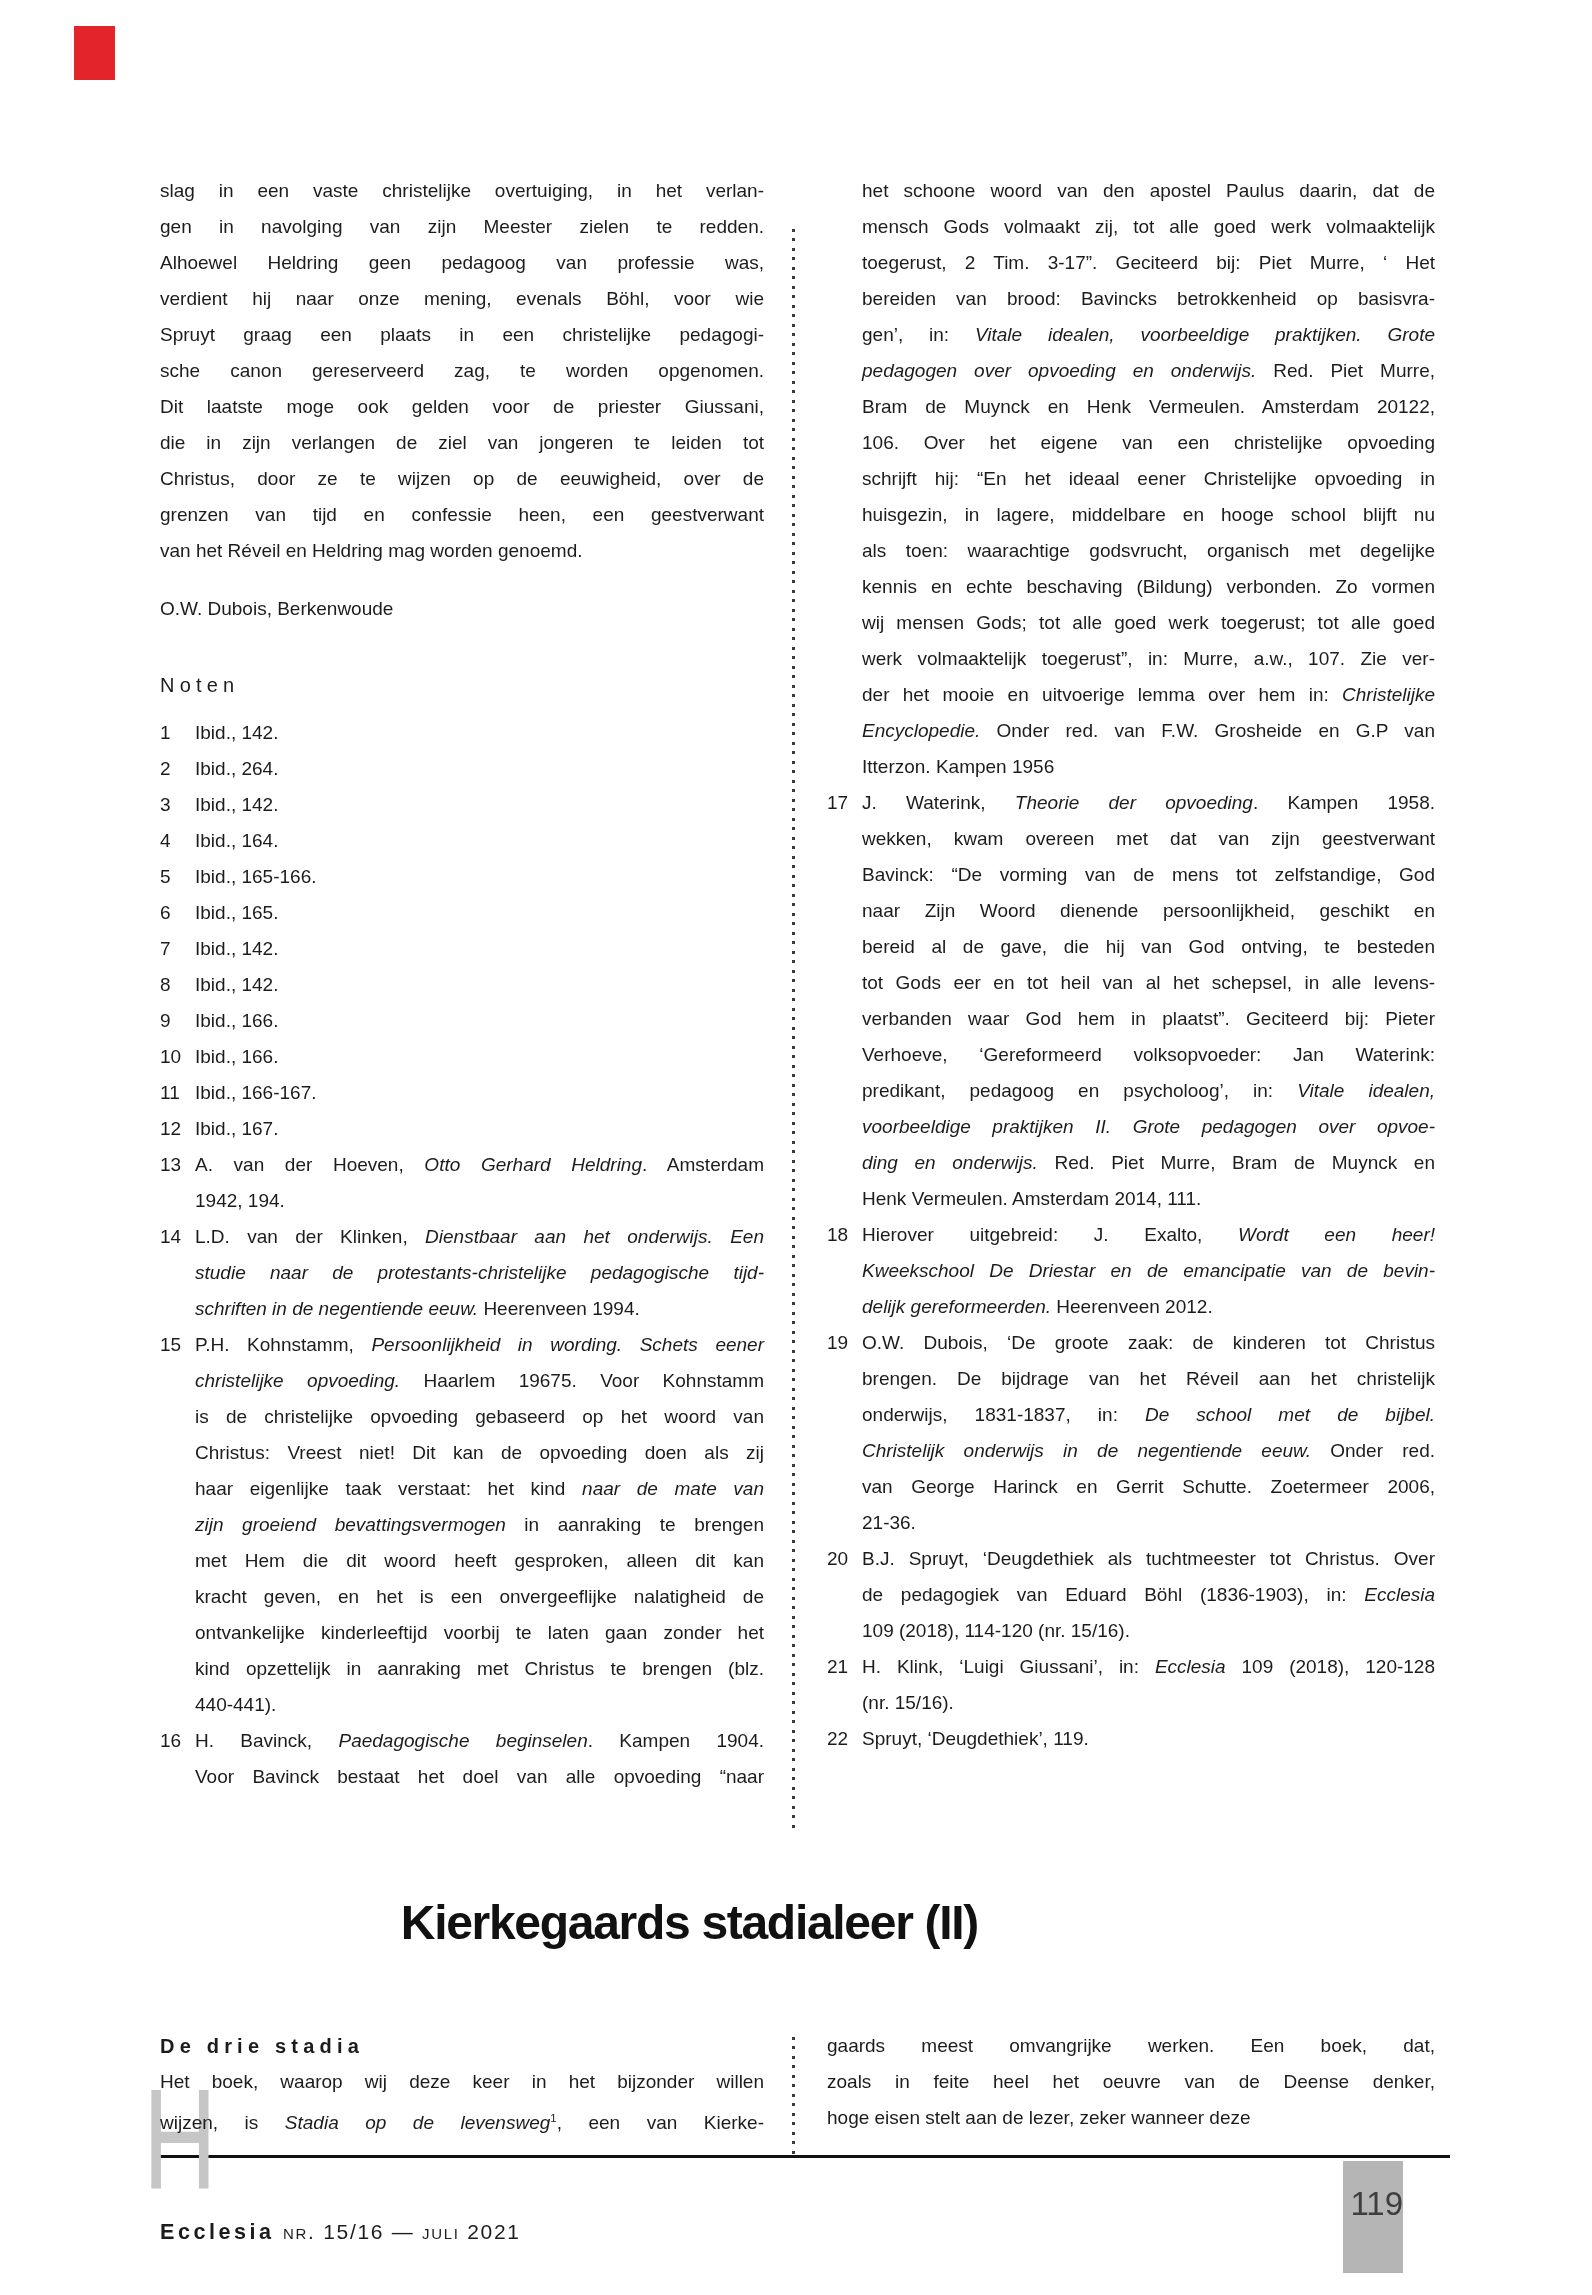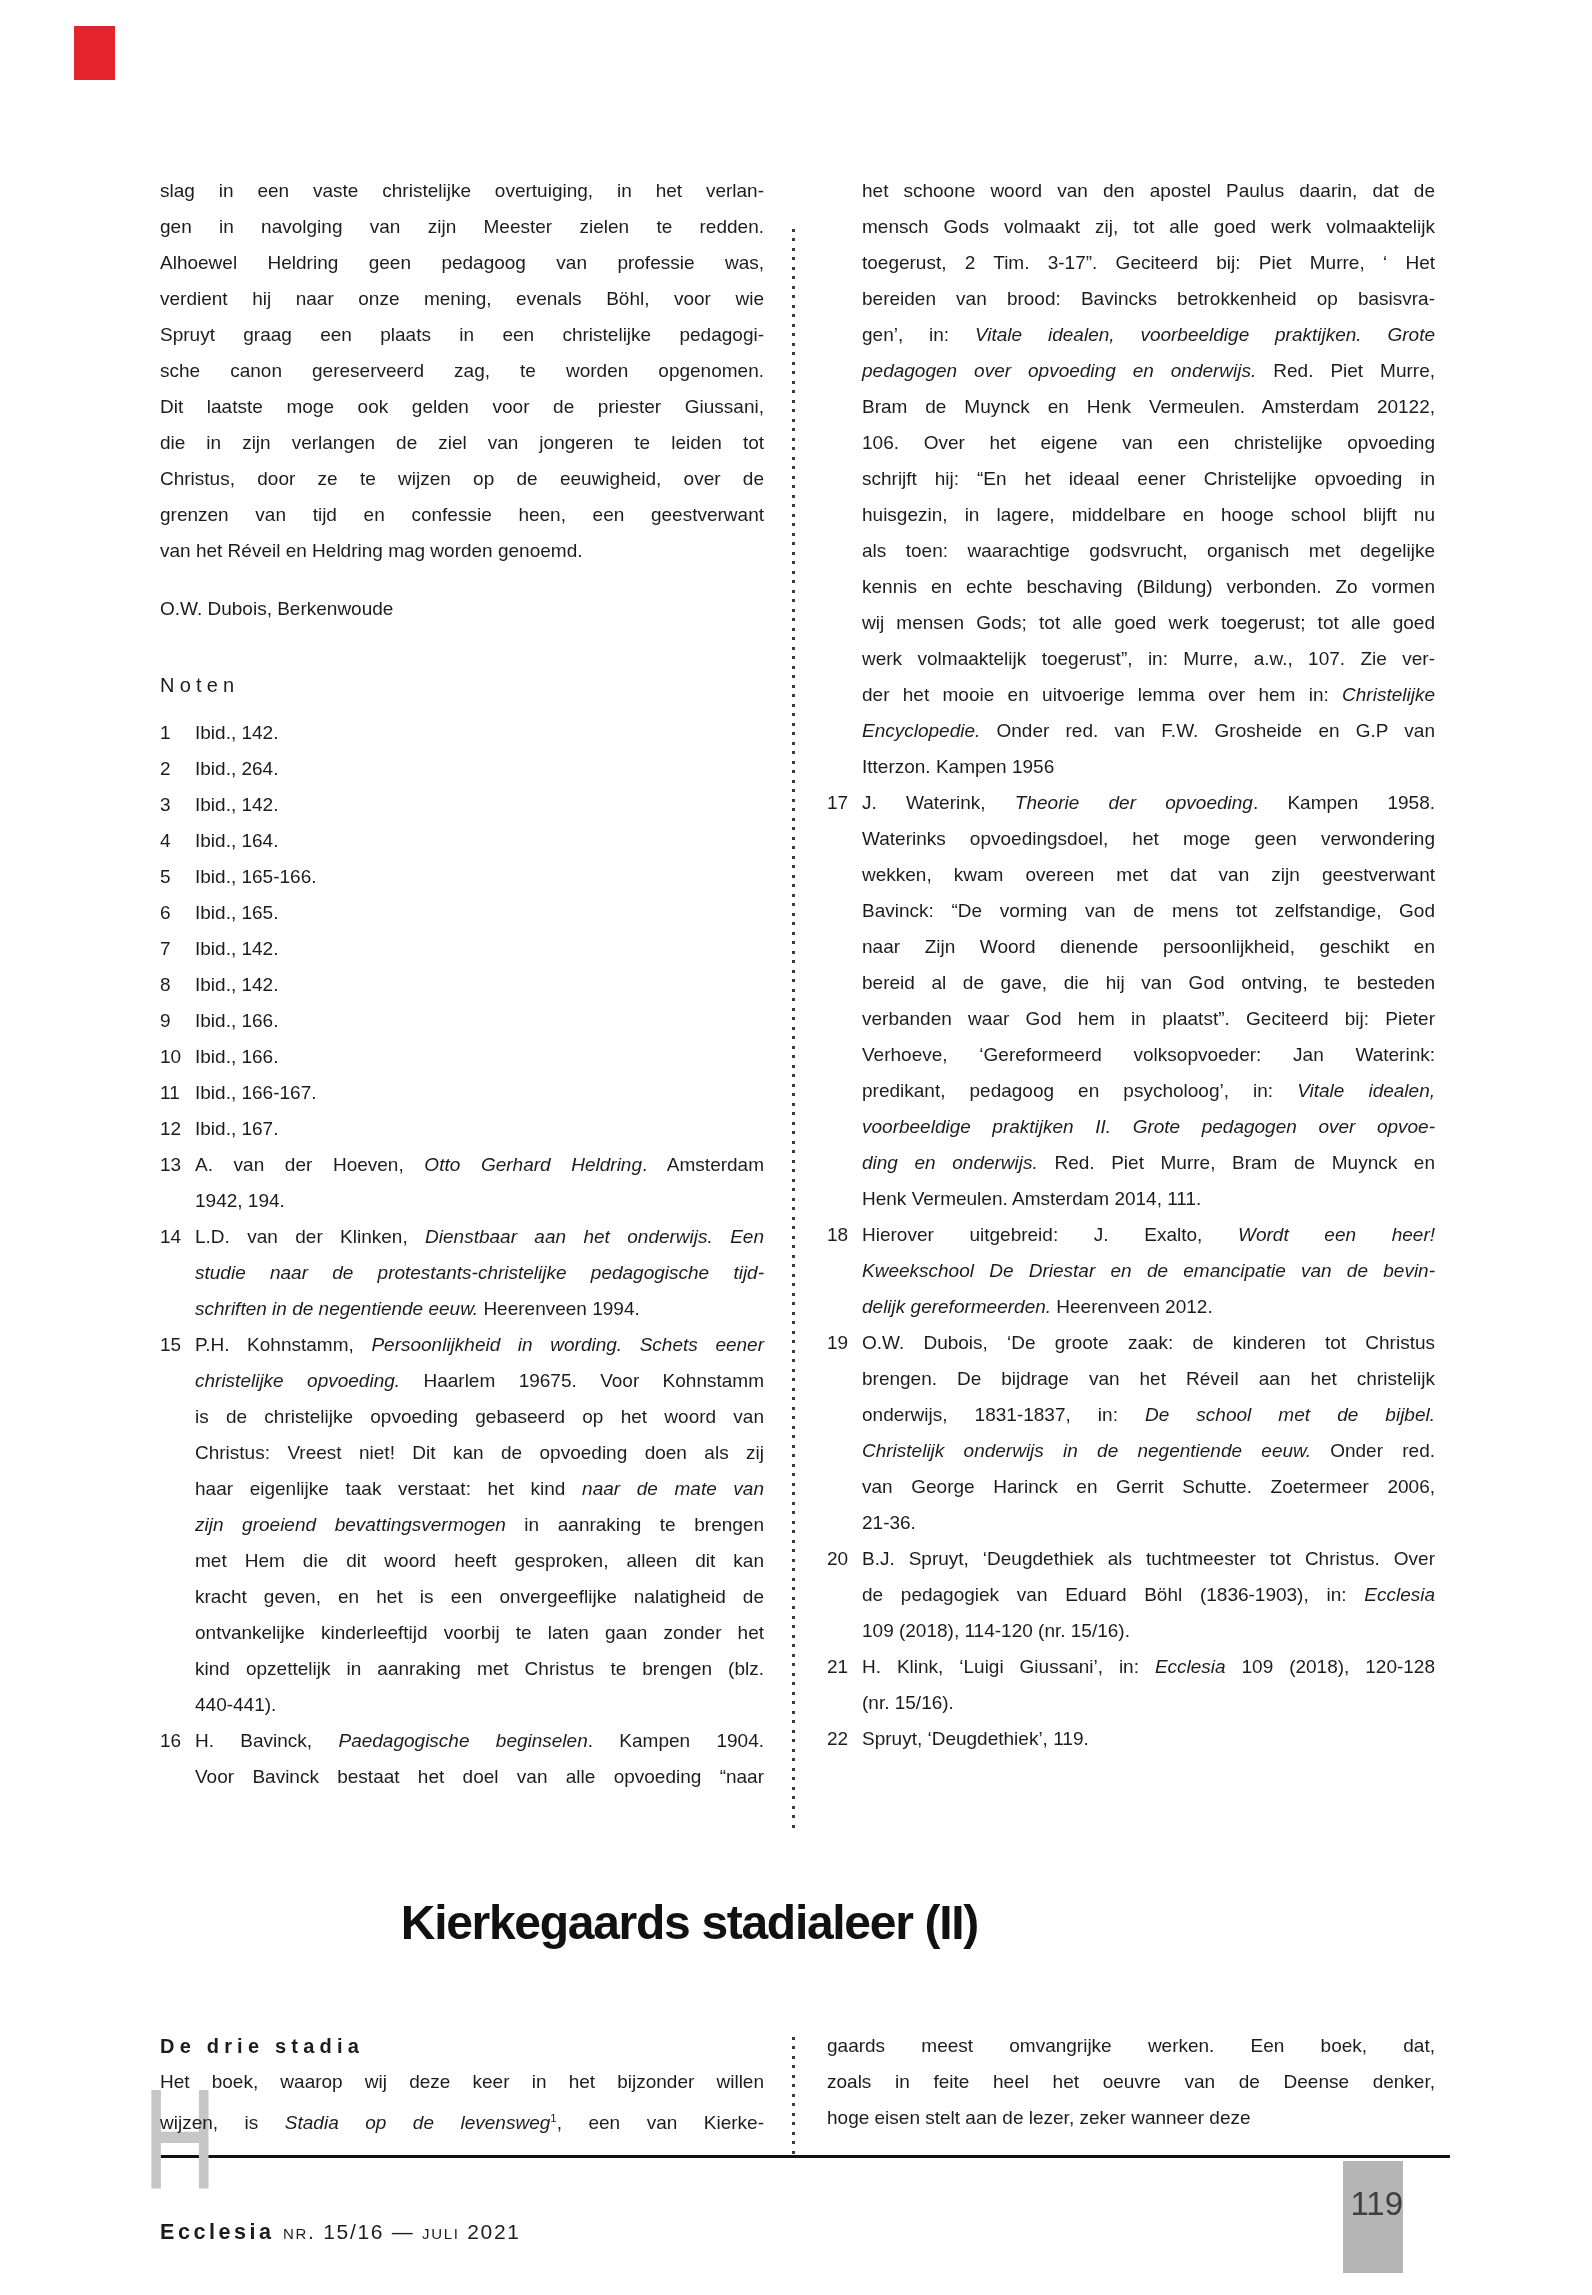--- a/index.html
+++ b/index.html
@@ -162,25 +162,25 @@
         <div class="ln j">wij mensen Gods; tot alle goed werk toegerust; tot alle goed</div>
         <div class="ln j">werk volmaaktelijk toegerust”, in: Murre, a.w., 107. Zie ver-</div>
         <div class="ln j">der het mooie en uitvoerige lemma over hem in: <i>Christelijke</i></div>
         <div class="ln j"><i>Encyclopedie.</i> Onder red. van F.W. Grosheide en G.P van</div>
         <div class="ln">Itterzon. Kampen 1956</div>
       </div>
     <div>
         <div class="note">
           <span class="num">17</span>
           <div class="ln j">J. Waterink, <i>Theorie der opvoeding</i>. Kampen 1958.</div>
-          <div class="ln j">Waterinks opvoedingsdoel, het moge geen verwondering</div>
           <div class="ln j">wekken, kwam overeen met dat van zijn geestverwant</div>
           <div class="ln j">Bavinck: “De vorming van de mens tot zelfstandige, God</div>
           <div class="ln j">naar Zijn Woord dienende persoonlijkheid, geschikt en</div>
           <div class="ln j">bereid al de gave, die hij van God ontving, te besteden</div>
+          <div class="ln j">tot Gods eer en tot heil van al het schepsel, in alle levens-</div>
           <div class="ln j">verbanden waar God hem in plaatst”. Geciteerd bij: Pieter</div>
           <div class="ln j">Verhoeve, ‘Gereformeerd volksopvoeder: Jan Waterink:</div>
           <div class="ln j">predikant, pedagoog en psycholoog’, in: <i>Vitale idealen,</i></div>
           <div class="ln j"><i>voorbeeldige praktijken II. Grote pedagogen over opvoe-</i></div>
           <div class="ln j"><i>ding en onderwijs.</i> Red. Piet Murre, Bram de Muynck en</div>
           <div class="ln">Henk Vermeulen. Amsterdam 2014, 111.</div>
         </div>
         <div class="note">
           <span class="num">18</span>
           <div class="ln j">Hierover uitgebreid: J. Exalto, <i>Wordt een heer!</i></div>

